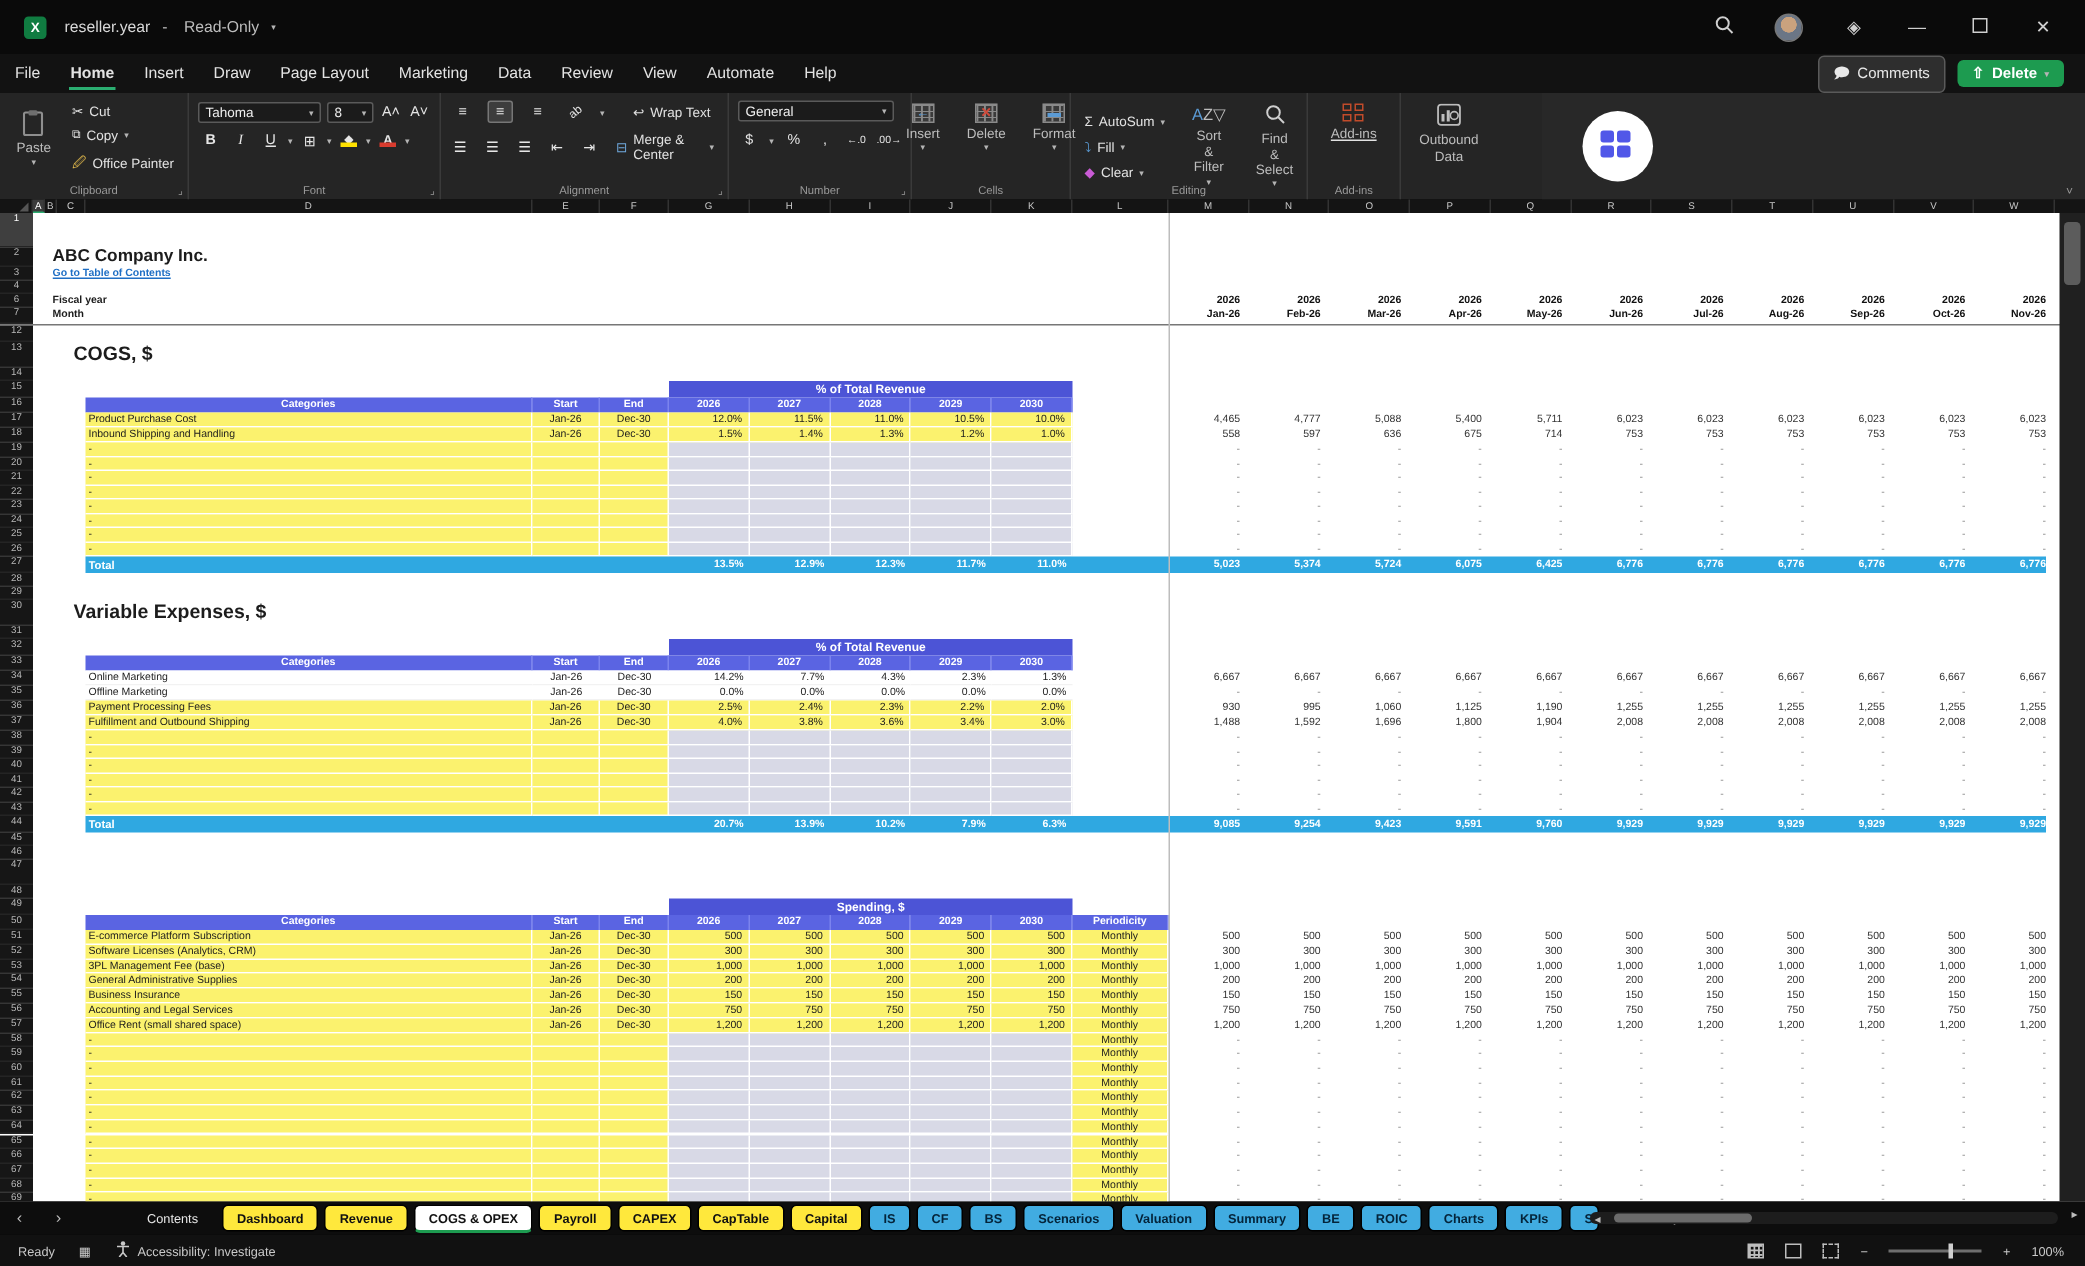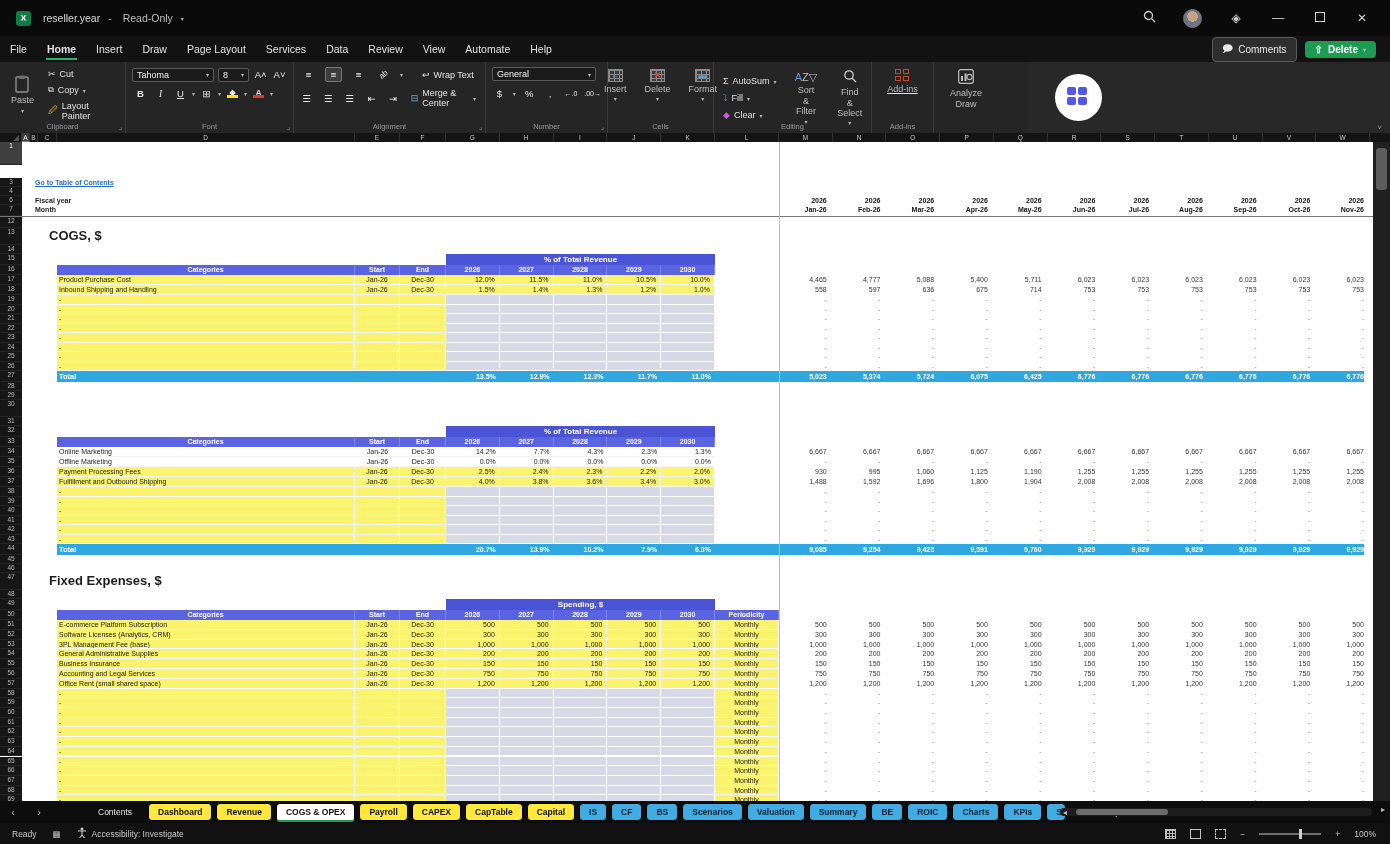--- a/index.html
+++ b/index.html
@@ -151,21 +151,21 @@
     </div>
   </div>
 
   <div class="menubar">
     <div id="menu-items" style="display:flex;">
         <div class="menu-item">File</div>
         <div class="menu-item active">Home</div>
         <div class="menu-item">Insert</div>
         <div class="menu-item">Draw</div>
         <div class="menu-item">Page Layout</div>
-        <div class="menu-item">Services</div>
+        <div class="menu-item">Marketing</div>
         <div class="menu-item">Data</div>
         <div class="menu-item">Review</div>
         <div class="menu-item">View</div>
         <div class="menu-item">Automate</div>
         <div class="menu-item">Help</div>
       </div>
     <div class="mb-right">
       <div class="btn-comments">
         <span>🗩</span>
         <span>Comments</span>
@@ -195,21 +195,21 @@
               <span>✂</span>
               <span>Cut</span>
             </div>
           <div class="rbtn">
               <span style="font-size:8px;">⧉</span>
               <span>Copy</span>
               <span class="chev">▾</span>
             </div>
           <div class="rbtn">
               <span style="color:#d8b24a;">🖉</span>
-              <span>Layout Painter</span>
+              <span>Office Painter</span>
             </div>
         </div>
       </div>
       <div class="rglabel">Clipboard</div>
       <div class="launcher">⌟</div>
     </div>
 
     <div class="rgroup" style="width:168px;">
       <div class="rcol" style="gap:4px;">
         <div class="rrow" style="gap:4px;">
@@ -377,21 +377,21 @@
     <div class="rgroup" style="width:64px; border-right:none;">
       <div class="bigbtn" style="margin:0 auto;">
         <span>
           <svg width="16" height="15" viewBox="0 0 16 15">
               <rect x="0.7" y="0.7" width="14.6" height="13.6" rx="2" fill="none" stroke="#bdbdbd" stroke-width="1.2"></rect>
               <rect x="3" y="7" width="2" height="5" fill="#bdbdbd"></rect>
               <rect x="6.5" y="4.5" width="2" height="7.5" fill="#bdbdbd"></rect>
               <circle cx="11.5" cy="8" r="2.6" fill="none" stroke="#bdbdbd" stroke-width="1.1"></circle>
             </svg>
         </span>
-        <span>Analyze Draw</span>
+        <span>Outbound Data</span>
       </div>
     </div>
 
     <div class="logo-panel">
       <div class="logo-circle">
         <div class="logo-grid">
             <span></span>
             <span></span>
             <span></span>
             <span></span>
@@ -425,20 +425,24 @@
       <div class="colhead" style="left: 1155.11px; width: 53.73px;">T</div>
       <div class="colhead" style="left: 1208.84px; width: 53.73px;">U</div>
       <div class="colhead" style="left: 1262.57px; width: 53.73px;">V</div>
       <div class="colhead" style="left: 1316.3px; width: 53.73px;">W</div>
     </div>
 
   <div class="grid" id="grid">
       <div class="grow" style="top: 0px; height: 23px;">
         <div class="gut sel">1</div>
       </div>
+      <div class="grow" style="top: 23px; height: 13px;">
+        <div class="gut">2</div>
+        <div class="cell wcell" style="left: 35px; width: 400px; font: bold 11.5px &quot;Liberation Sans&quot;, sans-serif; border-bottom: none;">ABC Company Inc.</div>
+      </div>
       <div class="grow" style="top: 36px; height: 9px;">
         <div class="gut">3</div>
         <div class="cell wcell" style="left: 35px; width: 300px; color: rgb(31, 111, 197); text-decoration: underline; font-weight: bold; border-bottom: none;">Go to Table of Contents</div>
       </div>
       <div class="grow" style="top: 45px; height: 9px;">
         <div class="gut">4</div>
       </div>
       <div class="grow" style="top: 54px; height: 9px;">
         <div class="gut">6</div>
         <div class="cell wcell" style="left: 35px; width: 120px; font-weight: bold; border-bottom: none;">Fiscal year</div>
@@ -736,20 +740,21 @@
         <div class="cell mon tottxt" style="left: 1316.3px; width: 53.73px; color: rgb(255, 255, 255); line-height: 11px;">6,776</div>
       </div>
       <div class="grow" style="top: 240px; height: 9px;">
         <div class="gut">28</div>
       </div>
       <div class="grow" style="top: 249px; height: 9px;">
         <div class="gut">29</div>
       </div>
       <div class="grow" style="top: 258px; height: 17px;">
         <div class="gut">30</div>
+        <div class="cell wcell" style="left: 49px; width: 400px; font: bold 13px / 16px &quot;Liberation Sans&quot;, sans-serif; border-bottom: none;">Variable Expenses, $</div>
       </div>
       <div class="grow" style="top: 275px; height: 9px;">
         <div class="gut">31</div>
       </div>
       <div class="grow" style="top: 284px; height: 11px;">
         <div class="gut">32</div>
         <div class="cell band" style="left: 446px; width: 269px; line-height: 11px;">% of Total Revenue</div>
       </div>
       <div class="grow" style="top: 295px; height: 10px;">
         <div class="gut">33</div>
@@ -1004,21 +1009,20 @@
         <div class="cell mon tottxt" style="left: 1316.3px; width: 53.73px; color: rgb(255, 255, 255); line-height: 11px;">9,929</div>
       </div>
       <div class="grow" style="top: 413px; height: 9px;">
         <div class="gut">45</div>
       </div>
       <div class="grow" style="top: 422px; height: 9px;">
         <div class="gut">46</div>
       </div>
       <div class="grow" style="top: 431px; height: 17px;">
         <div class="gut">47</div>
-        <div class="cell wcell" style="left: 49px; width: 400px; font: bold 13px / 16px &quot;Liberation Sans&quot;, sans-serif; border-bottom: none;">Fixed Expenses, $</div>
       </div>
       <div class="grow" style="top: 448px; height: 9px;">
         <div class="gut">48</div>
       </div>
       <div class="grow" style="top: 457px; height: 11px;">
         <div class="gut">49</div>
         <div class="cell band" style="left: 446px; width: 269px; line-height: 11px;">Spending, $</div>
       </div>
       <div class="grow" style="top: 468px; height: 10px;">
         <div class="gut">50</div>

